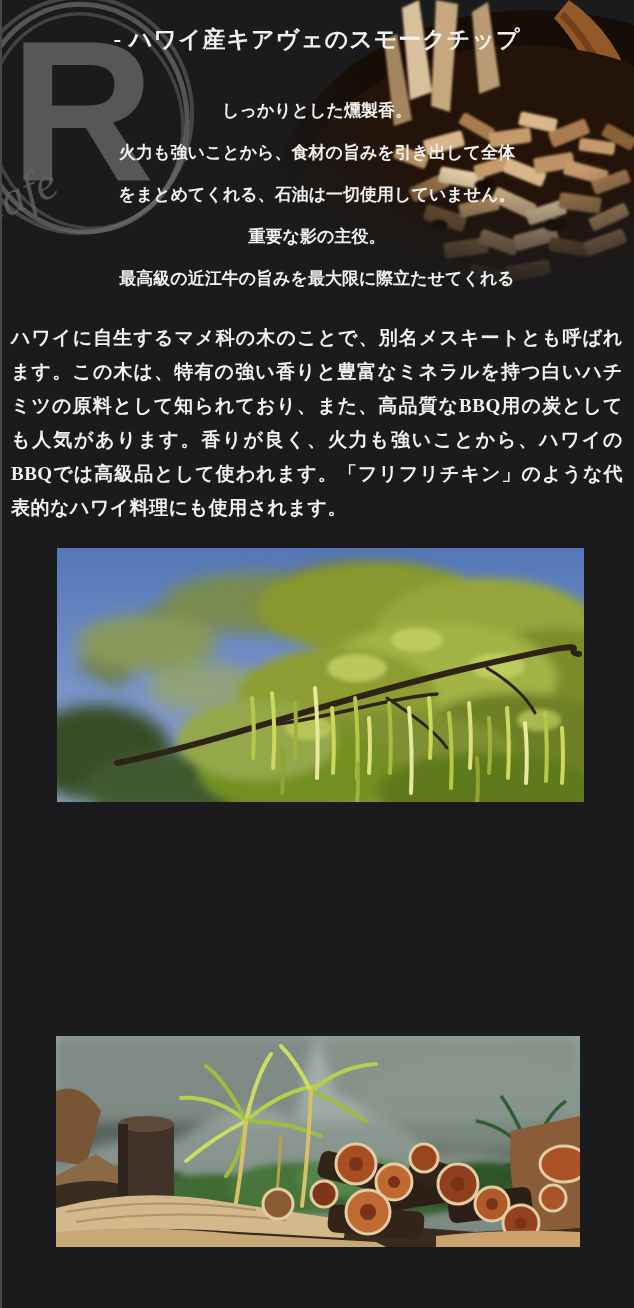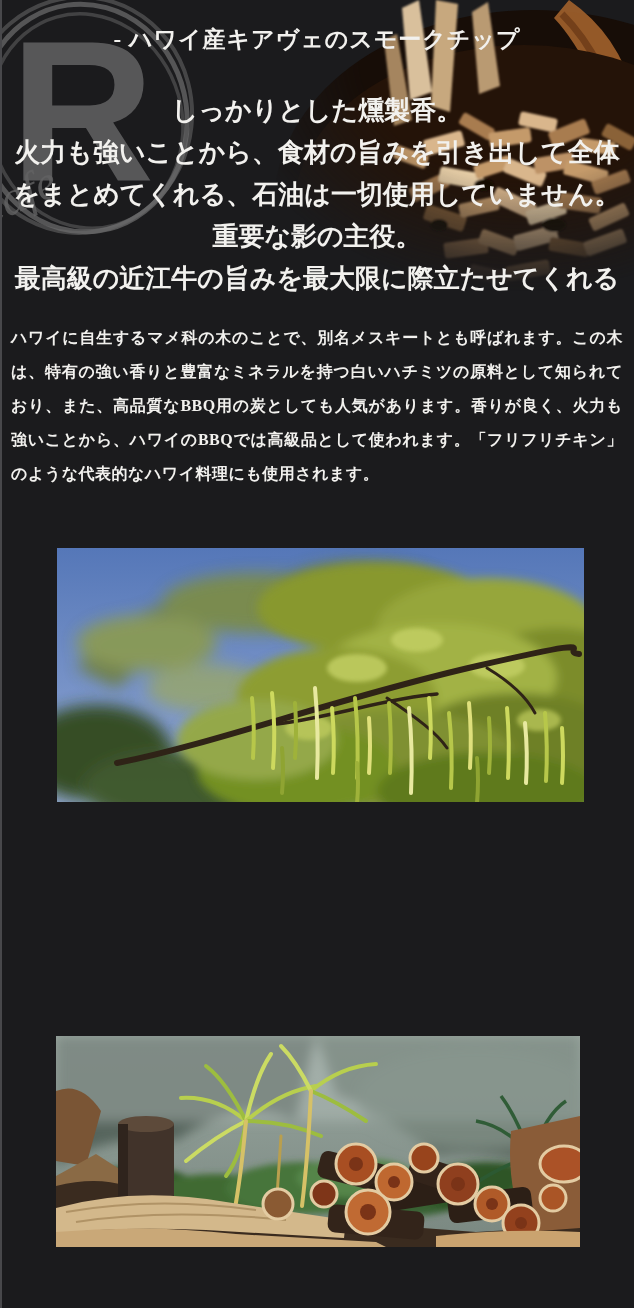--- a/index.html
+++ b/index.html
@@ -12,25 +12,25 @@
   .chips-photo{position:absolute;top:0;right:0;width:400px;height:310px;z-index:1;}
   .logo{position:absolute;left:-42px;top:-12px;width:300px;height:300px;z-index:2;opacity:.62;}
   .logo-r{font-family:"Liberation Sans","DejaVu Sans",sans-serif;font-weight:bold;}
   .logo-cafe{font-family:"Liberation Serif","DejaVu Serif",serif;font-style:italic;}
   .title{
     position:absolute;top:24px;left:0;width:100%;margin:0;text-align:center;
     font-size:23px;font-weight:700;letter-spacing:1px;white-space:nowrap;z-index:3;
   }
   .hero{
     position:absolute;top:90px;left:0;width:100%;text-align:center;
-    font-size:26px;font-weight:700;line-height:42px;z-index:3;
+    font-size:17px;font-weight:700;line-height:42px;z-index:3;
   }
   .para{
     position:absolute;left:11px;width:612px;margin:0;
-    font-size:16px;line-height:34px;font-weight:600;
+    font-size:19px;line-height:34px;font-weight:600;
     text-align:justify;letter-spacing:.5px;z-index:3;
   }
   .para1{top:321px;}
   .para2{top:844px;}
   figure.photo{position:absolute;margin:0;z-index:2;}
   figure.photo svg{display:block;width:100%;height:100%;}
   .tree{left:57px;top:548px;width:527px;height:254px;}
   .wood{left:56px;top:1036px;width:524px;height:211px;}
 </style>
 </head>

